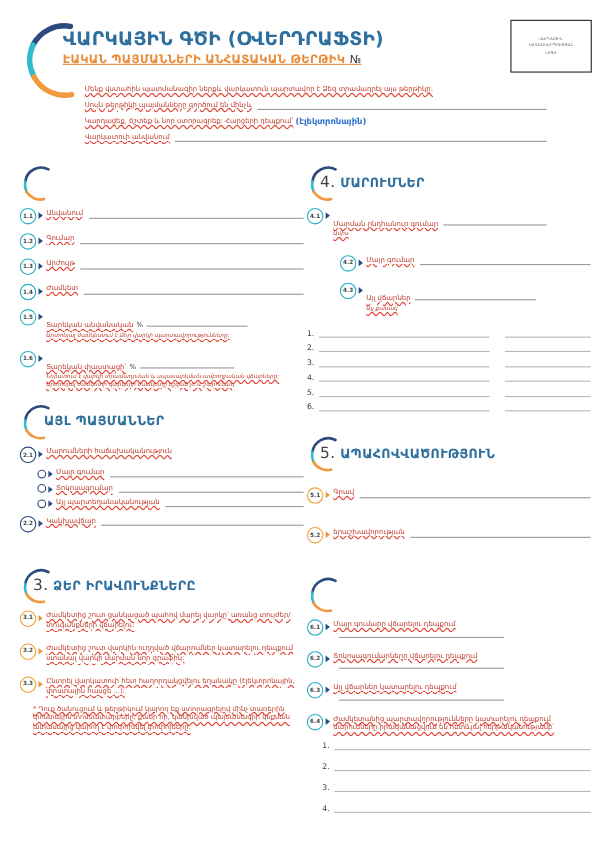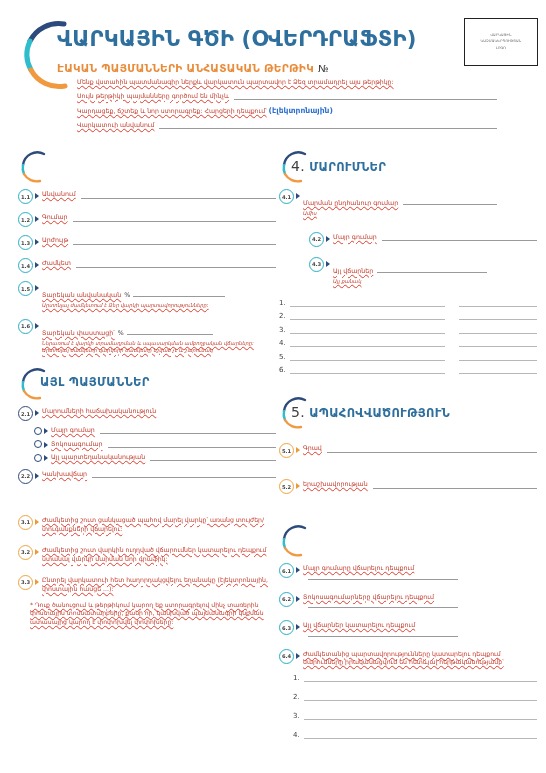--- a/index.html
+++ b/index.html
@@ -9,26 +9,26 @@
     font-family:"DejaVu Sans","Liberation Sans",sans-serif;
     color:#3a3a3a; position:relative; overflow:hidden;
   }
   .page { position:relative; width:546px; height:773px; padding:0; }
 
   
   .header { position:relative; height:135px; }
   .logo-arc { position:absolute; left:20px; top:16px; width:58px; height:78px; }
   .title-block { position:absolute; left:57px; top:28px; }
   .doc-title {
-    font-size:21px; font-weight:700; color:#2e6f9e; letter-spacing:.2px;
+    font-size:17px; font-weight:700; color:#2e6f9e; letter-spacing:.2px;
     white-space:nowrap; line-height:1.05;
   }
   .doc-sub {
     font-size:10.5px; font-weight:700; color:#e98c3a; letter-spacing:.3px;
-    margin-top:12px; white-space:nowrap;
+    margin-top:2px; white-space:nowrap;text-decoration:underline;
   }
   .doc-sub .num { color:#3a3a3a; font-weight:400; font-size:10px; }
 
   .logo-box {
     position:absolute; right:8px; top:18px; width:74px; height:48px;
     border:1px solid #222; background:#fff;
     display:flex; flex-direction:column; align-items:center; justify-content:center;
     gap:3px;
   }
   .logo-box span { font-size:3.4px; color:#555; letter-spacing:.2px; line-height:1; }
@@ -266,20 +266,33 @@
           <div class="badge navy">2.2</div>
           <div class="tri"></div>
           <div class="itxt">
               <span class="lbl sq">Կանխավճար</span>
             <span class="fill"></span>
             </div>
         </div>
       </div>
 
       <div class="sec" style="margin-top:32px;">
+        <div class="sec-head">
+          <div class="sec-arc">
+            <svg width="34" height="34" viewBox="0 0 34 34">
+              <path d="M26 4 A14.5 14.5 0 0 0 5 15" fill="none" stroke="#2c4a7c" stroke-width="2.4" stroke-linecap="round"></path>
+              <path d="M5 15 A14.5 14.5 0 0 0 6 24" fill="none" stroke="#2fbccd" stroke-width="2.4" stroke-linecap="round"></path>
+              <path d="M6 24 A14.5 14.5 0 0 0 22 31" fill="none" stroke="#f0993f" stroke-width="2.4" stroke-linecap="round"></path>
+            </svg>
+          </div>
+          <div class="sec-title">
+            <span class="n">3.</span>
+            <span>ՁԵՐ ԻՐԱՎՈՒՆՔՆԵՐԸ</span>
+          </div>
+        </div>
 
         <div class="item" style="margin-bottom:12px;">
           <div class="badge orange">3.1</div>
           <div class="tri o"></div>
           <div class="itxt">
               <span class="para sq">Ժամկետից շուտ ցանկացած պահով մարել վարկը՝ առանց տույժեր/տուգանքների վճարելու:</span>
             </div>
         </div>
 
         <div class="item" style="margin-bottom:12px;">

